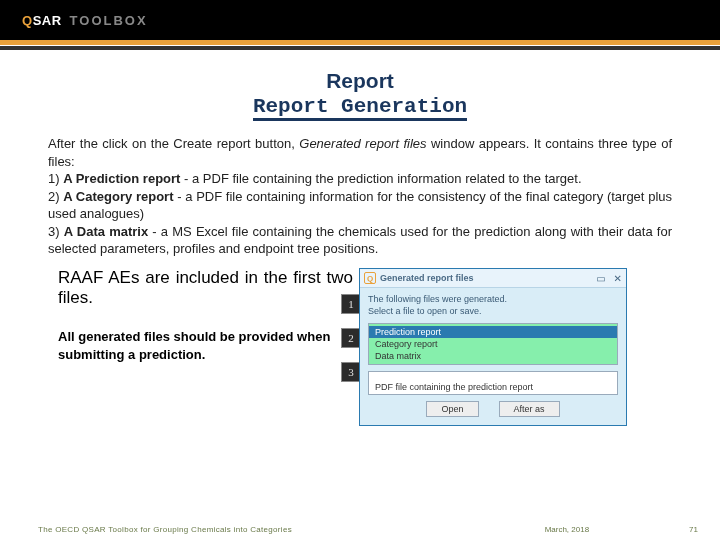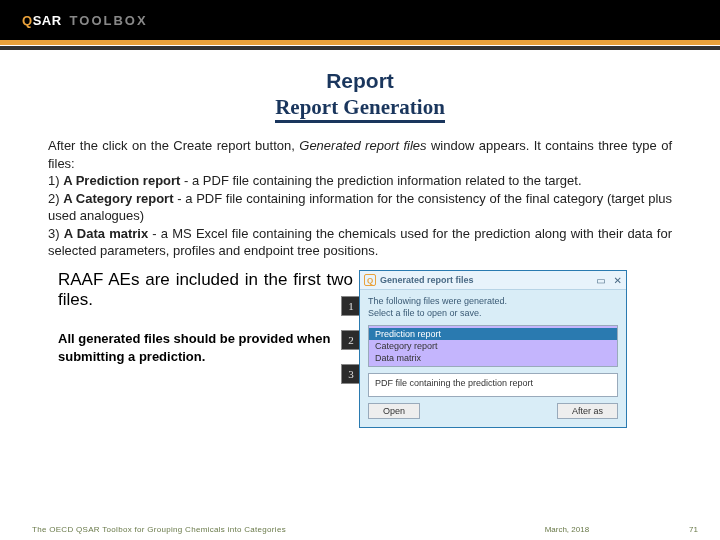--- a/index.html
+++ b/index.html
@@ -10,21 +10,21 @@
   .logo-qsar { color: #fff; font-weight: bold; font-size: 13px; letter-spacing: 0.5px; }
   .logo-q { color: #e9a13b; }
   .logo-toolbox { color: #888; font-weight: bold; font-size: 13px; letter-spacing: 2px; margin-left: 5px; }
   .orange-line { height: 5px; background: #e9a13b; }
   .white-line { height: 1px; background: #fff; }
   .dark-line { height: 4px; background: #333; }
 
   .content { padding: 18px 48px 0 48px; }
 
   .title { text-align: center; font-family: Verdana, sans-serif; font-weight: bold; color: #1a365d; font-size: 21px; line-height: 1.2; margin-bottom: 2px; }
-  .subtitle { text-align: center; font-family: Liberation Serif, serif; font-weight: bold; color: #1a365d; font-size: 21px; border-bottom: 3px solid #1a365d; display: inline-block; }
+  .subtitle { text-align: center; font-family: Liberation Mono, monospace; font-weight: bold; color: #1a365d; font-size: 21px; border-bottom: 3px solid #1a365d; display: inline-block; }
   .subtitle-wrap { text-align: center; margin-bottom: 14px; }
 
   .body-text { font-size: 13px; color: #222; line-height: 1.35; text-align: justify; }
   .body-text .bold { font-weight: bold; }
   .body-text .ital { font-style: italic; }
   .list-item { margin: 0; }
 
   .lower { display: flex; margin-top: 10px; gap: 6px; }
   .lower-left { flex: 0 0 305px; padding-left: 10px; }
   .lower-right { flex: 1; position: relative; }
@@ -33,33 +33,33 @@
   .note2 { font-size: 13px; font-weight: 600; line-height: 1.35; }
 
   
   .dialog { width: 268px; border: 1px solid #2a7ab0; background: #d9edf7; font-size: 9px; position: relative; }
   .dialog-titlebar { background: #e8f3fb; display: flex; align-items: center; padding: 3px 4px; border-bottom: 1px solid #b8d4e6; }
   .dialog-icon { width: 12px; height: 12px; border: 1.5px solid #e9a13b; border-radius: 2px; color: #e9a13b; font-weight: bold; font-size: 8px; display: inline-flex; align-items: center; justify-content: center; margin-right: 4px; }
   .dialog-title { color: #4a6a85; font-weight: bold; flex: 1; }
   .dialog-winbtns { display: flex; gap: 8px; color: #4a6a85; font-size: 10px; }
   .dialog-body { padding: 6px 8px 8px 8px; }
   .dialog-msg { color: #3a5a75; line-height: 1.3; margin-bottom: 6px; }
-  .dialog-listbox { background: #c4b5fd; border: 1px solid #9ab; padding: 2px 0; margin-bottom: 6px; }
+  .dialog-listbox { background: #86efac; border: 1px solid #9ab; padding: 2px 0; margin-bottom: 6px; }
   .dialog-listbox .row { padding: 1px 6px; color: #333; }
   .dialog-listbox .row.selected { background: #2a7ab0; color: #fff; }
-  .dialog-desc { background: #fff; border: 1px solid #9ab; padding: 4px 6px; color: #333; margin-bottom: 6px; height: 24px; }
-  .dialog-btns { display: flex; justify-content: space-between; gap: 20px; }
+  .dialog-desc { background: #fff; border: 1px solid #9ab; padding: 10px 6px; color: #333; margin-bottom: 6px; height: 24px; }
+  .dialog-btns { display: flex; justify-content: center; gap: 20px; }
   .dialog-btn { background: #eee; border: 1px solid #9ab; padding: 2px 14px; font-size: 9px; color: #333; cursor: pointer; }
 
   .num-callout { position: absolute; width: 20px; height: 20px; background: #2b2b2b; color: #e0e0e0; border: 1px solid #888; display: flex; align-items: center; justify-content: center; font-size: 11px; font-family: serif; }
   .nc1 { left: -18px; top: 26px; }
   .nc2 { left: -18px; top: 60px; }
   .nc3 { left: -18px; top: 94px; }
 
-  .footer { position: absolute; bottom: 6px; left: 10px; right: 0; display: flex; align-items: center; font-size: 8px; color: #6a7a4a; padding: 0 22px; }
+  .footer { position: absolute; bottom: 6px; left: 16px; right: 0; display: flex; align-items: center; font-size: 8px; color: #6a7a4a; padding: 0 22px; }
   .footer-left { flex: 1; letter-spacing: 0.3px; }
   .footer-mid { flex: 0 0 auto; margin-right: 100px; }
   .footer-right { }
 </style>
 </head>
 <body>
 
 <div class="header-bar">
   <div class="logo">
     <span class="logo-qsar"><span class="logo-q">Q</span><span>SAR</span></span>

